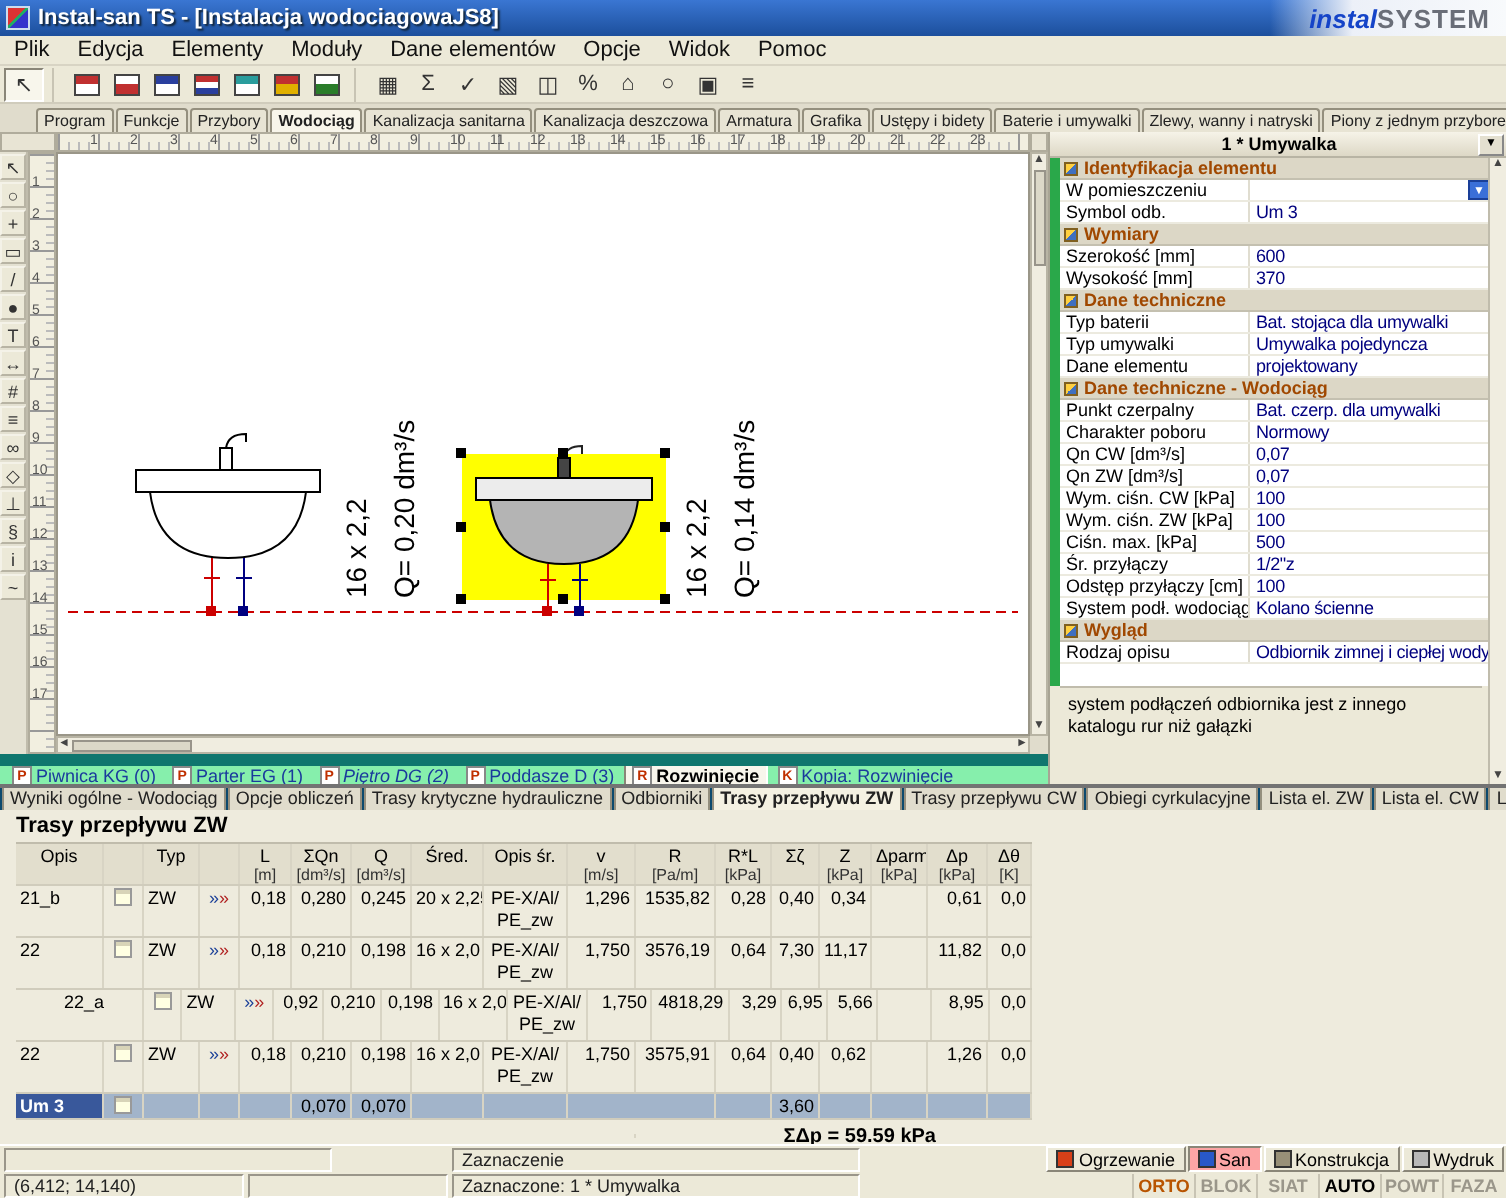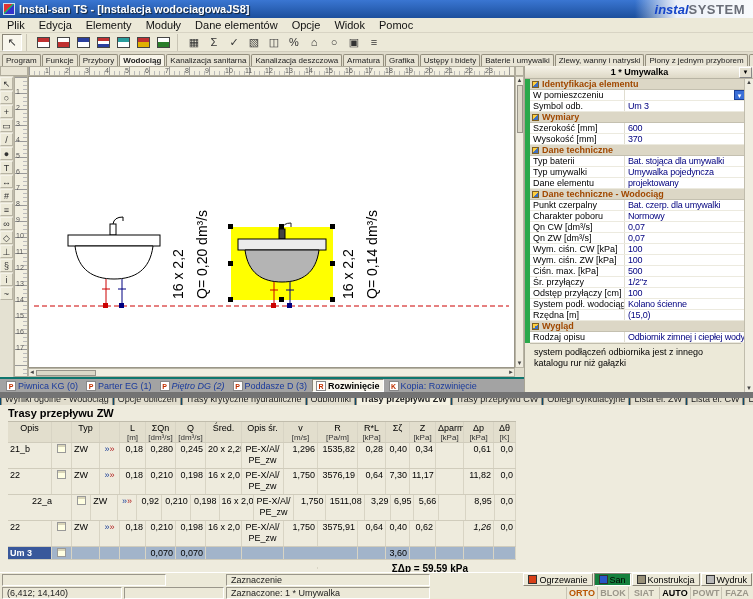--- a/index.html
+++ b/index.html
@@ -20,21 +20,21 @@
 
 
 #toolbar{position:absolute;left:0;top:33px;width:100%;height:19px;background:#ece9d8;border-bottom:1px solid #d0ccbc;display:flex;align-items:center;padding-left:2px}
 .tb{width:20px;height:17px;display:inline-flex;align-items:center;justify-content:center;font-size:11px;color:#333}
 .tb.pressed{background:#f8f6ec;border:1px solid;border-color:#8a8678 #fff #fff #8a8678}
 .tsep{width:7px;height:17px;border-left:1px solid #c8c4b4;margin-left:4px}
 .flag{width:13px;height:11px;border:1px solid #444;display:flex;flex-direction:column}
 .flag i{flex:1 1 auto}
 
 
-#tabbar{position:absolute;left:0;top:52px;width:100%;height:14px;background:#e0dccc;display:flex;align-items:flex-end;overflow:hidden;padding-left:2px}
+#tabbar{position:absolute;left:0;top:52px;width:100%;height:14px;background:#e0dccc;display:flex;align-items:flex-end;overflow:hidden;padding-left:18px}
 .ctab{font-size:8px;line-height:11px;padding:0 3px;border:1px solid #948f7e;border-bottom:none;background:#e8e4d4;white-space:nowrap;margin-right:1px;border-radius:2px 2px 0 0;color:#222}
 .ctab.sel{background:#f8f5ea;font-weight:bold}
 
 
 #corner{position:absolute;left:0;top:66px;width:28px;height:10px;background:#e8e4d4;border:1px solid #b0ac9c}
 #hruler{position:absolute;left:28px;top:66px;width:487px;height:10px;background-color:#f2efe0;border:1px solid #b0ac9c;overflow:hidden;background-image:repeating-linear-gradient(90deg,#999 0 1px,transparent 1px 20px),repeating-linear-gradient(90deg,#bbb 0 1px,transparent 1px 5px);background-size:100% 100%,100% 4px;background-position:0 0,0 100%;background-repeat:no-repeat}
 #hrfill{position:absolute;left:515px;top:66px;width:9px;height:10px;background:#e8e4d4;border:1px solid #b0ac9c}
 .rnum{position:absolute;top:0;font-size:7px;color:#555}
 #lefttools{position:absolute;left:0;top:76px;width:14px;height:301px;background:#e4e1d2;border-right:1px solid #c0bcac;display:flex;flex-direction:column;align-items:center;padding-top:1px}
 .lt{width:13px;height:13px;font-size:9px;line-height:12px;text-align:center;color:#333;border:1px solid;border-color:#f4f2e8 #b8b4a4 #b8b4a4 #f4f2e8;margin-bottom:1px;background:#ece9d8}
@@ -48,21 +48,21 @@
 
 #vscroll{position:absolute;left:515px;top:76px;width:9px;height:292px;background:#f0ede0;border:1px solid #b8b4a4;display:flex;flex-direction:column;align-items:center}
 #hscroll{position:absolute;left:28px;top:368px;width:487px;height:9px;background:#f0ede0;border:1px solid #b8b4a4;display:flex;align-items:center}
 #scorner{position:absolute;left:515px;top:368px;width:9px;height:9px;background:#e0dccc}
 .sarr{font-size:6px;line-height:7px;color:#444}
 .vthumb{width:6px;height:48px;background:#dcd8c8;border:1px solid #98948a;margin-top:1px}
 .hthumb{width:60px;height:6px;background:#dcd8c8;border:1px solid #98948a;margin-left:1px}
 .sspace{flex:1}
 
 
-#floorbar{position:absolute;left:0;top:377px;width:524px;height:15px;background:#a3a3a3;border-top:2px solid #0f766e;display:flex;align-items:center;gap:2px;padding-left:3px;overflow:hidden}
+#floorbar{position:absolute;left:0;top:377px;width:524px;height:15px;background:#86efac;border-top:6px solid #0f766e;display:flex;align-items:center;gap:2px;padding-left:3px;overflow:hidden}
 .ftab{display:inline-flex;align-items:center;gap:2px;padding:0 3px;height:13px;font-size:9px;color:#1a3a9c;white-space:nowrap}
 .ftab.act{background:#f8f6ec;border:1px solid;border-color:#8a8678 #fff #fff #8a8678;color:#000;font-weight:bold}
 .ftab.ital .flab{font-style:italic}
 .fico{width:10px;height:10px;border:1px solid #888;background:#fff;font-size:7px;line-height:9px;text-align:center;color:#c03000;font-weight:bold}
 
 
 #props{position:absolute;left:524px;top:66px;width:229px;height:326px;background:#ece9d8;border-left:1px solid #a8a494;overflow:hidden}
 #phead{position:absolute;left:0;top:0;width:229px;height:13px;background:linear-gradient(180deg,#f6f3e8,#ddd8c6);border-bottom:1px solid #b8b4a4;text-align:center;font-size:9px;font-weight:bold;line-height:13px}
 #pheadbtn{position:absolute;right:1px;top:1px;width:13px;height:11px;background:#e4e0d0;border:1px solid;border-color:#fff #888 #888 #fff;font-size:6px;line-height:9px;text-align:center}
 #pgreen{position:absolute;left:0;top:13px;width:5px;height:264px;background:#2aa84a}
@@ -70,21 +70,21 @@
 .psec{height:11px;background:#dcd7c6;border-bottom:1px solid #c4c0b0;display:flex;align-items:center;gap:3px;padding-left:2px;font-size:9px;font-weight:bold;color:#a04800;white-space:nowrap;overflow:hidden}
 .psico{width:7px;height:7px;background:linear-gradient(135deg,#ffd040 50%,#4070c0 50%);border:1px solid #806020;flex:0 0 auto}
 .prow{height:11px;border-bottom:1px solid #eceadf;display:flex;font-size:9px;position:relative}
 .plab{width:94px;padding-left:3px;color:#000;white-space:nowrap;overflow:hidden;line-height:10px}
 .pval{flex:1;padding-left:3px;color:#00007f;white-space:nowrap;overflow:hidden;line-height:10px;border-left:1px solid #e0ddd0;letter-spacing:-0.2px}
 .pdrop{position:absolute;right:0;top:0;width:11px;height:10px;background:#3a6fd8;color:#fff;font-size:6px;line-height:10px;text-align:center;border:1px solid #1a3f98}
 #pscroll{position:absolute;right:0;top:13px;width:9px;height:313px;background:#f0ede0;border-left:1px solid #c0bcac;display:flex;flex-direction:column;align-items:center}
 #pnote{position:absolute;left:5px;top:277px;width:211px;height:49px;background:#ece9d8;border-top:1px solid #c0bcac;font-size:9px;line-height:1.25;padding:3px 4px;color:#000}
 
 
-#rtabs{position:absolute;left:0;top:392px;width:100%;height:13px;background:#0c4a6e;border-top:6px solid #737373;display:flex;align-items:flex-end;overflow:hidden;padding-left:1px}
+#rtabs{position:absolute;left:0;top:392px;width:100%;height:13px;background:#0c4a6e;border-top:2px solid #737373;display:flex;align-items:flex-end;overflow:hidden;padding-left:1px}
 .rtab{font-size:9px;line-height:11px;padding:0 3px;background:#e0dccc;border:1px solid #948f7e;border-bottom:none;margin-right:1px;white-space:nowrap;color:#222}
 .rtab.sel{background:#f4f1e2;font-weight:bold}
 
 
 #tablearea{position:absolute;left:0;top:405px;width:100%;height:167px;background:#eeebdd;overflow:hidden}
 #ttitle{position:absolute;left:8px;top:2px;font-size:11px;font-weight:bold}
 #grid{position:absolute;left:8px;top:16px;width:508px}
 .trow{display:flex;border-bottom:1px solid #d0ccbc}
 .thead{height:22px;background:#e2decd;border-top:1px solid #c0bcac}
 .tc{border-right:1px solid #d8d4c4;font-size:9px;padding:1px 2px;overflow:hidden;white-space:nowrap}
@@ -96,21 +96,21 @@
 .rsel .copis{background:#39589b;color:#fff;font-weight:bold}
 .rowico{display:inline-block;width:9px;height:9px;border:1px solid #999;background:#ffffe2;box-shadow:inset 0 2px #d8d4b8}
 .rt1{color:#1a3f98;font-size:9px}.rt2{color:#b02020;font-size:9px}
 #tfoot{position:absolute;left:8px;top:158px;width:508px;text-align:right;padding-right:48px;font-size:10px;font-weight:bold}
 
 
 #statusbar{position:absolute;left:0;top:572px;width:100%;height:27px;background:#ece9d8;border-top:1px solid #fff}
 .spanel{position:absolute;height:12px;border:1px solid;border-color:#9a968a #fff #fff #9a968a;background:#ece9d8;font-size:9px;line-height:10px;padding:0 4px;color:#222;overflow:hidden;white-space:nowrap}
 #modules{position:absolute;right:1px;top:0;height:13px;display:flex}
 .mod{display:inline-flex;align-items:center;gap:2px;font-size:9px;padding:0 4px;height:13px;border:1px solid;border-color:#fff #8a8678 #8a8678 #fff;background:#ece9d8;margin-left:1px;white-space:nowrap}
-.mod.act{border-color:#8a8678 #fff #fff #8a8678;background:#15803d}
+.mod.act{border-color:#8a8678 #fff #fff #8a8678;background:#fca5a5}
 .mico{width:9px;height:9px;border:1px solid #333;display:inline-block}
 #toggles{position:absolute;right:1px;top:14px;height:13px;display:flex}
 .tg{width:31px;text-align:center;font-size:9px;font-weight:bold;height:13px;line-height:13px;border-left:1px solid #c8c4b4}
 .tg-accent{color:#b85400}.tg-strong{color:#000}.tg-dim{color:#9a968a}
 </style>
 </head>
 <body>
 
 <div id="win">
 
@@ -445,24 +445,20 @@
           <div class="pval">1/2"z</div>
         </div>
         <div class="prow">
           <div class="plab">Odstęp przyłączy [cm]</div>
           <div class="pval">100</div>
         </div>
         <div class="prow">
           <div class="plab">System podł. wodociąg.</div>
           <div class="pval">Kolano ścienne</div>
         </div>
-        <div class="prow">
-          <div class="plab">Rzędna [m]</div>
-          <div class="pval">(15,0)</div>
-        </div>
         <div class="psec">
           <span class="psico"></span>
           <span>Wygląd</span>
         </div>
         <div class="prow">
           <div class="plab">Rodzaj opisu</div>
           <div class="pval">Odbiornik zimnej i ciepłej wody</div>
         </div>
       </div>
     <div id="pscroll">
@@ -601,21 +597,21 @@
           <div class="tc copis" style="width: 44px; margin-left: 22px;">22_a</div>
           <div class="tc ac" style="width: 20px;"><span class="rowico"></span></div>
           <div class="tc" style="width: 28px;">ZW</div>
           <div class="tc ac" style="width: 20px;"><span class="rt1">»</span><span class="rt2">»</span></div>
           <div class="tc ar" style="width: 26px;">0,92</div>
           <div class="tc ar" style="width: 30px;">0,210</div>
           <div class="tc ar" style="width: 30px;">0,198</div>
           <div class="tc ar" style="width: 36px;">16 x 2,0</div>
           <div class="tc ac wrapcell" style="width: 42px;">PE-X/Al/PE_zw</div>
           <div class="tc ar" style="width: 34px;">1,750</div>
-          <div class="tc ar" style="width: 40px;">1511,08</div>
+          <div class="tc ar" style="width: 40px;">4818,29</div>
           <div class="tc ar" style="width: 28px;">3,29</div>
           <div class="tc ar" style="width: 24px;">6,95</div>
           <div class="tc ar" style="width: 26px;">5,66</div>
           <div class="tc ar" style="width: 28px;"></div>
           <div class="tc ar" style="width: 30px;">8,95</div>
           <div class="tc ar" style="width: 22px;">0,0</div>
         </div>
         <div class="trow rdata" style="height: 26px;">
           <div class="tc copis" style="width: 44px;">22</div>
           <div class="tc ac" style="width: 20px;"><span class="rowico"></span></div>
@@ -625,21 +621,21 @@
           <div class="tc ar" style="width: 30px;">0,210</div>
           <div class="tc ar" style="width: 30px;">0,198</div>
           <div class="tc ar" style="width: 36px;">16 x 2,0</div>
           <div class="tc ac wrapcell" style="width: 42px;">PE-X/Al/PE_zw</div>
           <div class="tc ar" style="width: 34px;">1,750</div>
           <div class="tc ar" style="width: 40px;">3575,91</div>
           <div class="tc ar" style="width: 28px;">0,64</div>
           <div class="tc ar" style="width: 24px;">0,40</div>
           <div class="tc ar" style="width: 26px;">0,62</div>
           <div class="tc ar" style="width: 28px;"></div>
-          <div class="tc ar" style="width: 30px; font-style: italic;">1,26</div>
+          <div class="tc ar" style="width: 30px;">1,26</div>
           <div class="tc ar" style="width: 22px;">0,0</div>
         </div>
         <div class="trow rsel" style="height: 13px;">
           <div class="tc copis" style="width: 44px;">Um 3</div>
           <div class="tc ac" style="width: 20px;"><span class="rowico"></span></div>
           <div class="tc" style="width: 28px;"></div>
           <div class="tc ac" style="width: 20px;"></div>
           <div class="tc ar" style="width: 26px;"></div>
           <div class="tc ar" style="width: 30px;">0,070</div>
           <div class="tc ar" style="width: 30px;">0,070</div>

